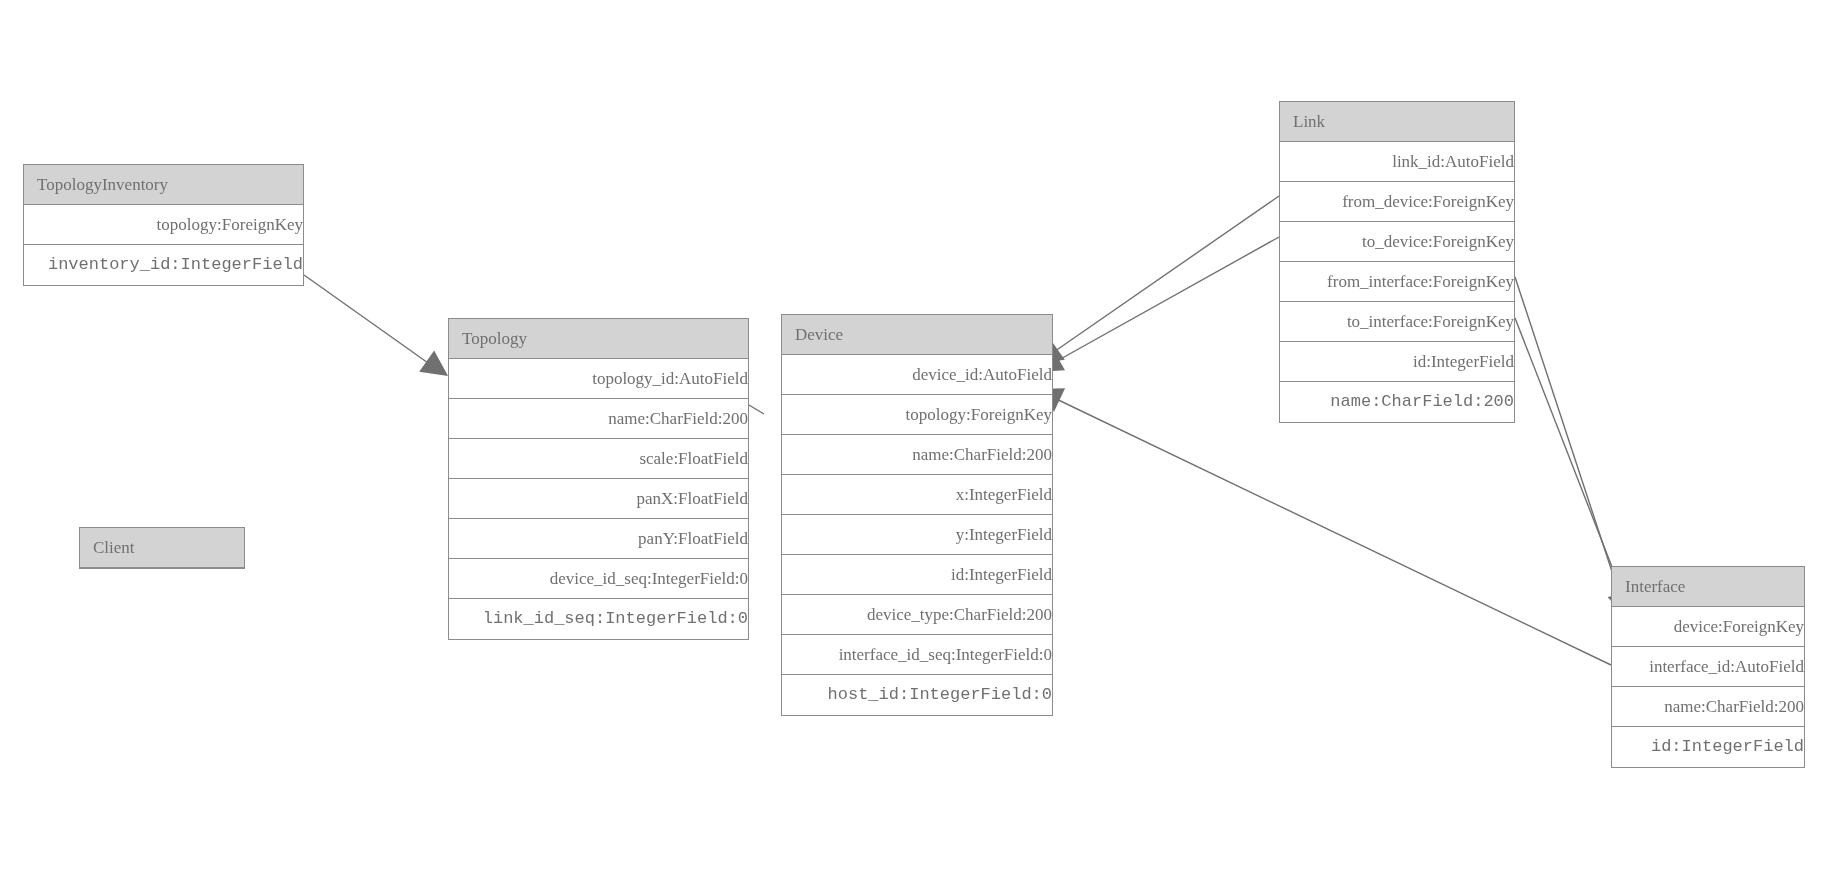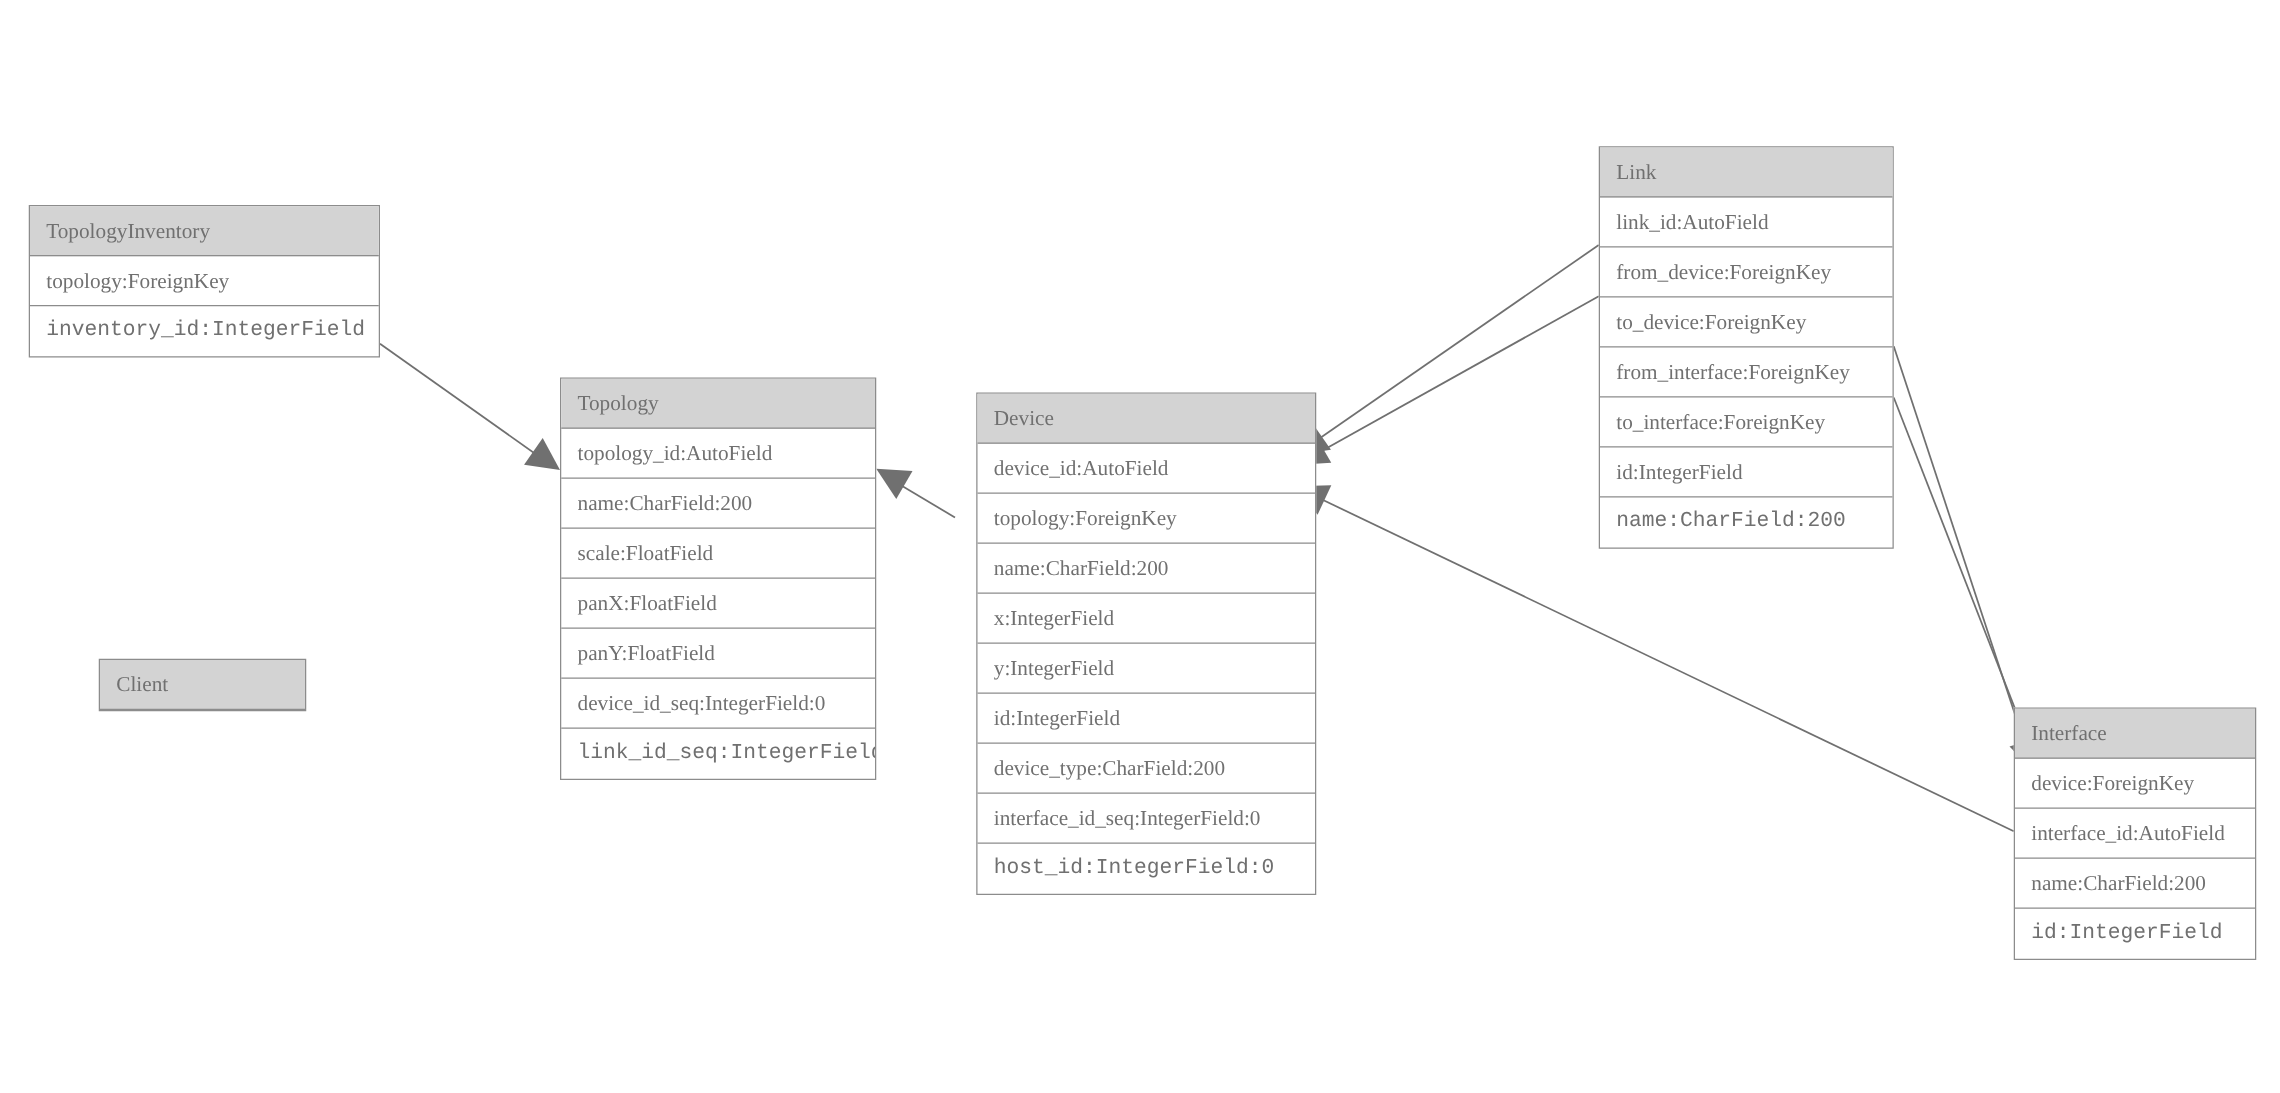--- a/index.html
+++ b/index.html
@@ -44,20 +44,21 @@
     height: 40px;
     padding: 0 0 0 13px;
     box-sizing: border-box;
     white-space: nowrap;
     overflow: hidden;
   }
   .attr-list {
     list-style: none;
     margin: 0;
     padding: 0;
+    text-align: right;
   }
   .attr {
     height: 40px;
     line-height: 40px;
     font-size: 17px;
     color: #707070;
     padding: 0 0 0 13px;
     border-bottom: 1px solid #8c8c8c;
     box-sizing: border-box;
     white-space: nowrap;
@@ -95,21 +96,21 @@
     <ul class="attr-list">
       <li class="attr">topology:ForeignKey</li>
       <li class="attr">inventory_id:IntegerField</li>
     </ul>
   </div>
 
   <div class="entity" style="left:79px; top:527px; width:166px;">
     <div class="entity-header">Client</div>
   </div>
 
-  <div class="entity" style="left:448px; top:302px; width:253px;">
+  <div class="entity" style="left:448px; top:318px; width:301px;">
     <div class="entity-header">Topology</div>
     <ul class="attr-list">
       <li class="attr">topology_id:AutoField</li>
       <li class="attr">name:CharField:200</li>
       <li class="attr">scale:FloatField</li>
       <li class="attr">panX:FloatField</li>
       <li class="attr">panY:FloatField</li>
       <li class="attr">device_id_seq:IntegerField:0</li>
       <li class="attr">link_id_seq:IntegerField:0</li>
     </ul>
@@ -123,21 +124,21 @@
       <li class="attr">name:CharField:200</li>
       <li class="attr">x:IntegerField</li>
       <li class="attr">y:IntegerField</li>
       <li class="attr">id:IntegerField</li>
       <li class="attr">device_type:CharField:200</li>
       <li class="attr">interface_id_seq:IntegerField:0</li>
       <li class="attr">host_id:IntegerField:0</li>
     </ul>
   </div>
 
-  <div class="entity" style="left:1279px; top:101px; width:236px;margin-top:16px;">
+  <div class="entity" style="left:1279px; top:101px; width:236px;">
     <div class="entity-header">Link</div>
     <ul class="attr-list">
       <li class="attr">link_id:AutoField</li>
       <li class="attr">from_device:ForeignKey</li>
       <li class="attr">to_device:ForeignKey</li>
       <li class="attr">from_interface:ForeignKey</li>
       <li class="attr">to_interface:ForeignKey</li>
       <li class="attr">id:IntegerField</li>
       <li class="attr">name:CharField:200</li>
     </ul>

